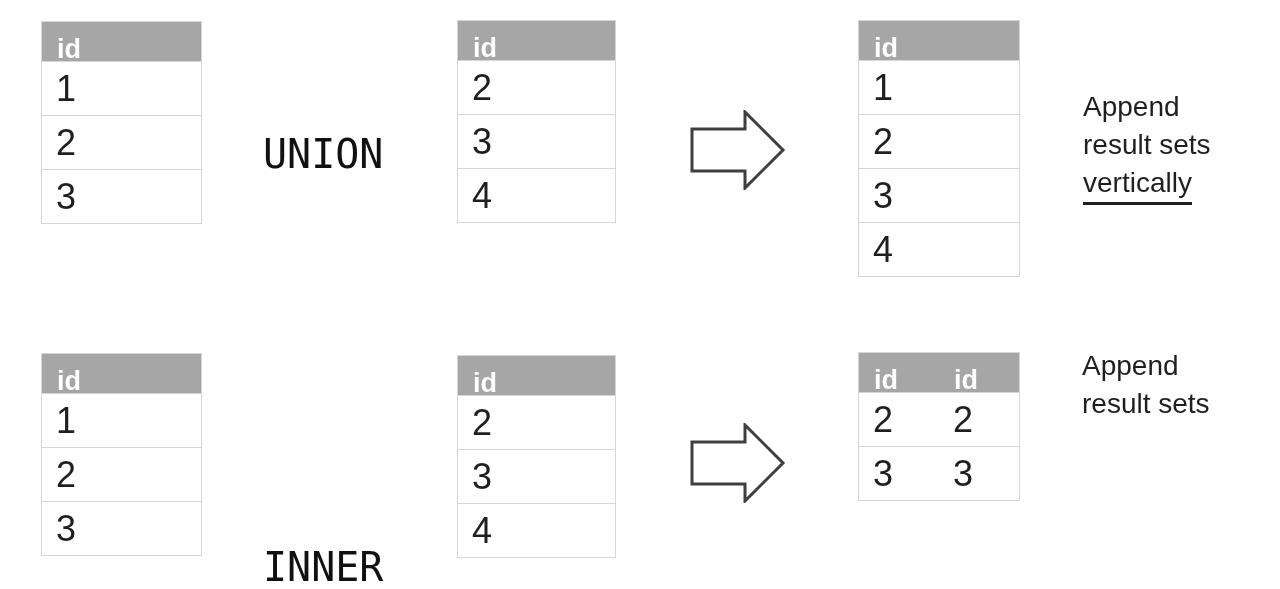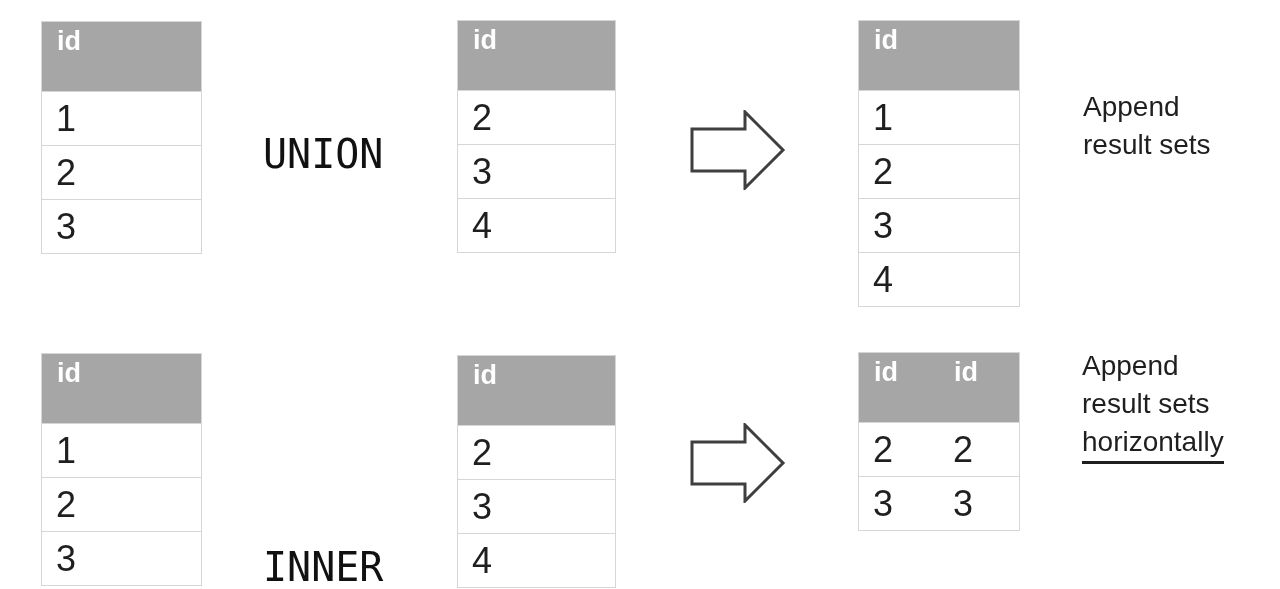--- a/index.html
+++ b/index.html
@@ -11,22 +11,22 @@
   }
   body { position: relative; }
 
   
   .tbl {
     position: absolute;
     border: 1px solid var(--table-border, #d6d6d6);
     background: #ffffff;
   }
   .thead {
-    display: flex; align-items: flex-start;
-    height: 69px;
+    display: flex; align-items: flex-end;
+    height: 39px;
     background: var(--table-header-bg, #a6a6a6);
   }
   .th {
     flex: 1 1 0;
     padding-left: 15px;
     position: relative; top: 4px;
     font-size: 27px; font-weight: bold;
     color: var(--table-header-text, #ffffff);
   }
   .trow {
@@ -129,20 +129,21 @@
     <div class="td">3</div>
   </div>
   <div class="trow">
     <div class="td">4</div>
   </div>
 </div>
 
 <div class="note" style="left:1083px; top:88px;">
   <div>Append</div>
   <div>result sets</div>
+  <div><span class="underlined">vertically</span></div>
 </div>
 
 <div class="tbl" style="left:41px; top:353px; width:161px;">
   <div class="thead">
     <div class="th">id</div>
   </div>
   <div class="trow">
     <div class="td">1</div>
   </div>
   <div class="trow">
@@ -190,14 +191,13 @@
   </div>
   <div class="trow">
     <div class="td">3</div>
     <div class="td">3</div>
   </div>
 </div>
 
 <div class="note" style="left:1082px; top:347px;">
   <div>Append</div>
   <div>result sets</div>
-  <div><span class="underlined">horizontally</span></div>
 </div>
 
 </body></html>

